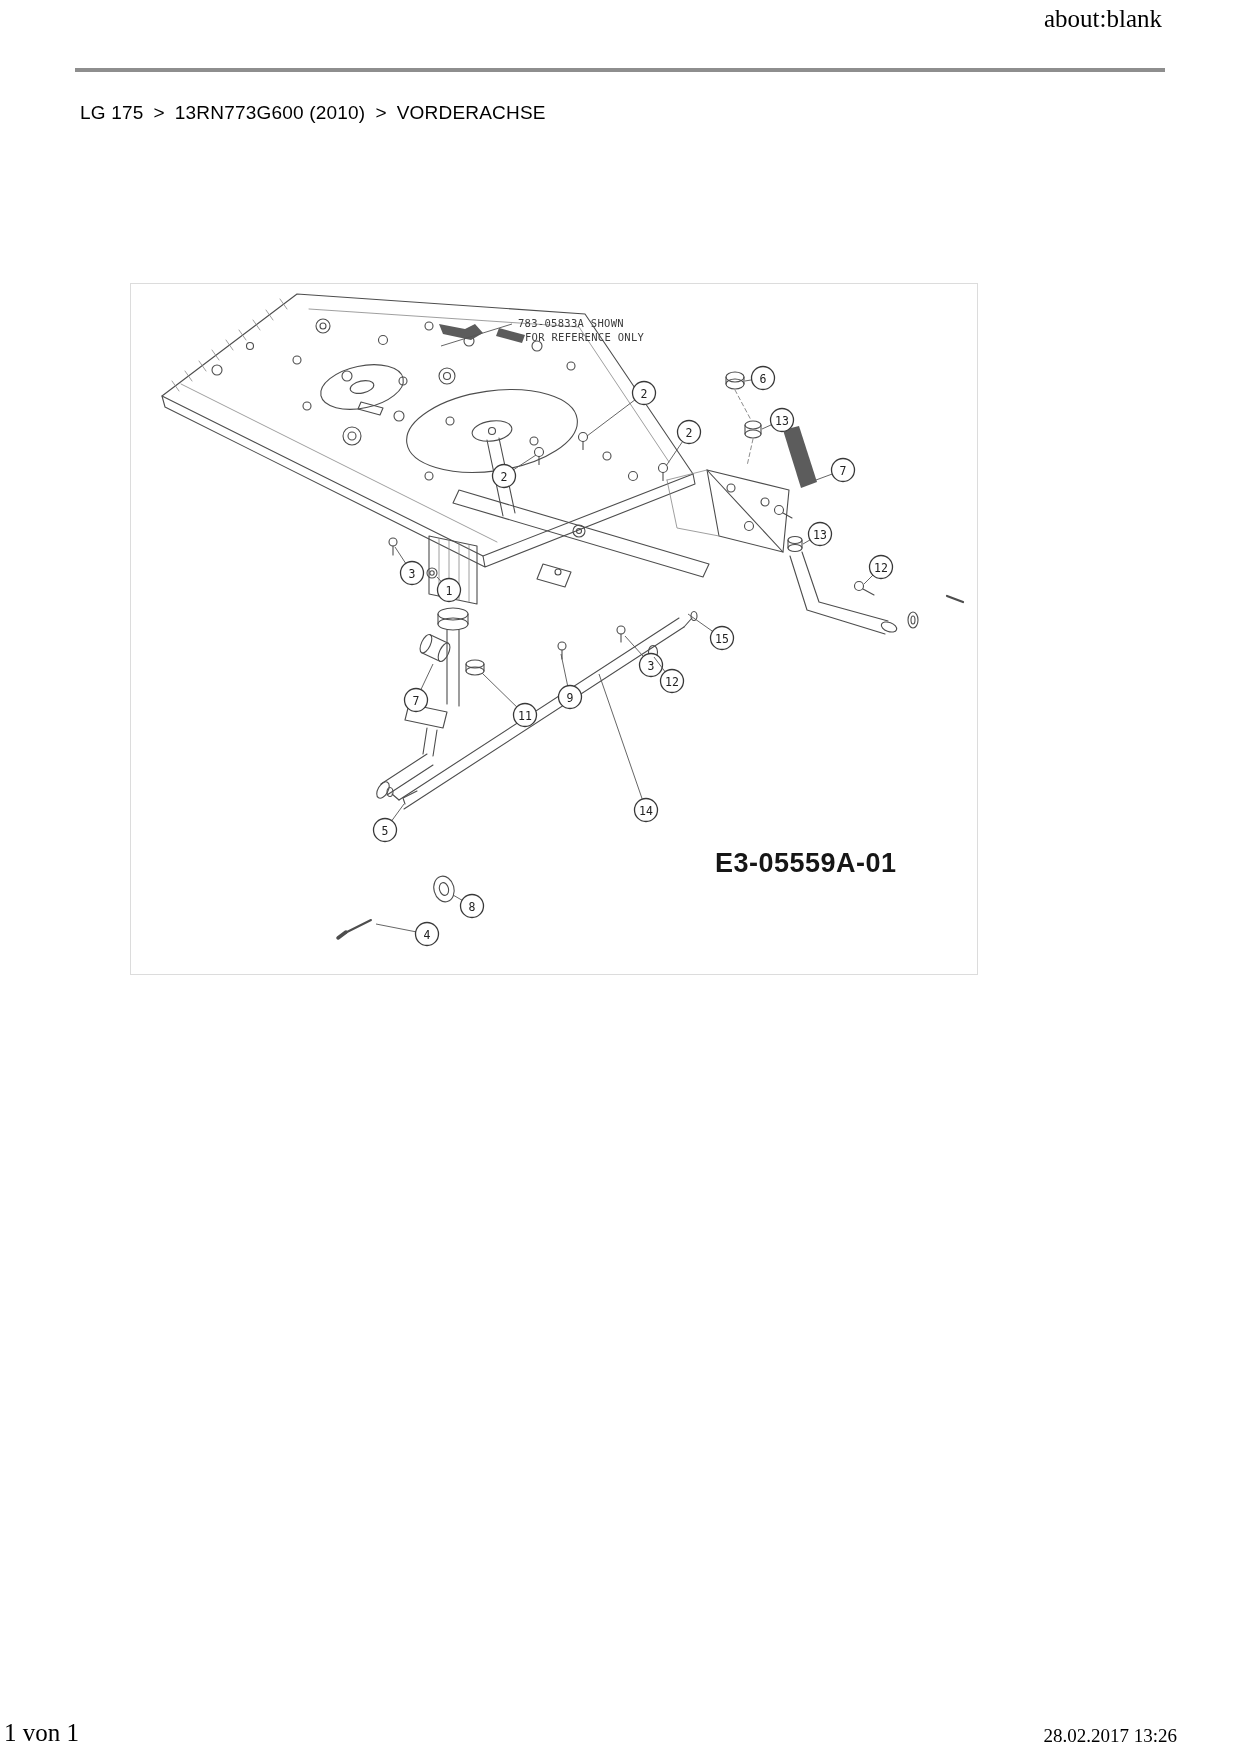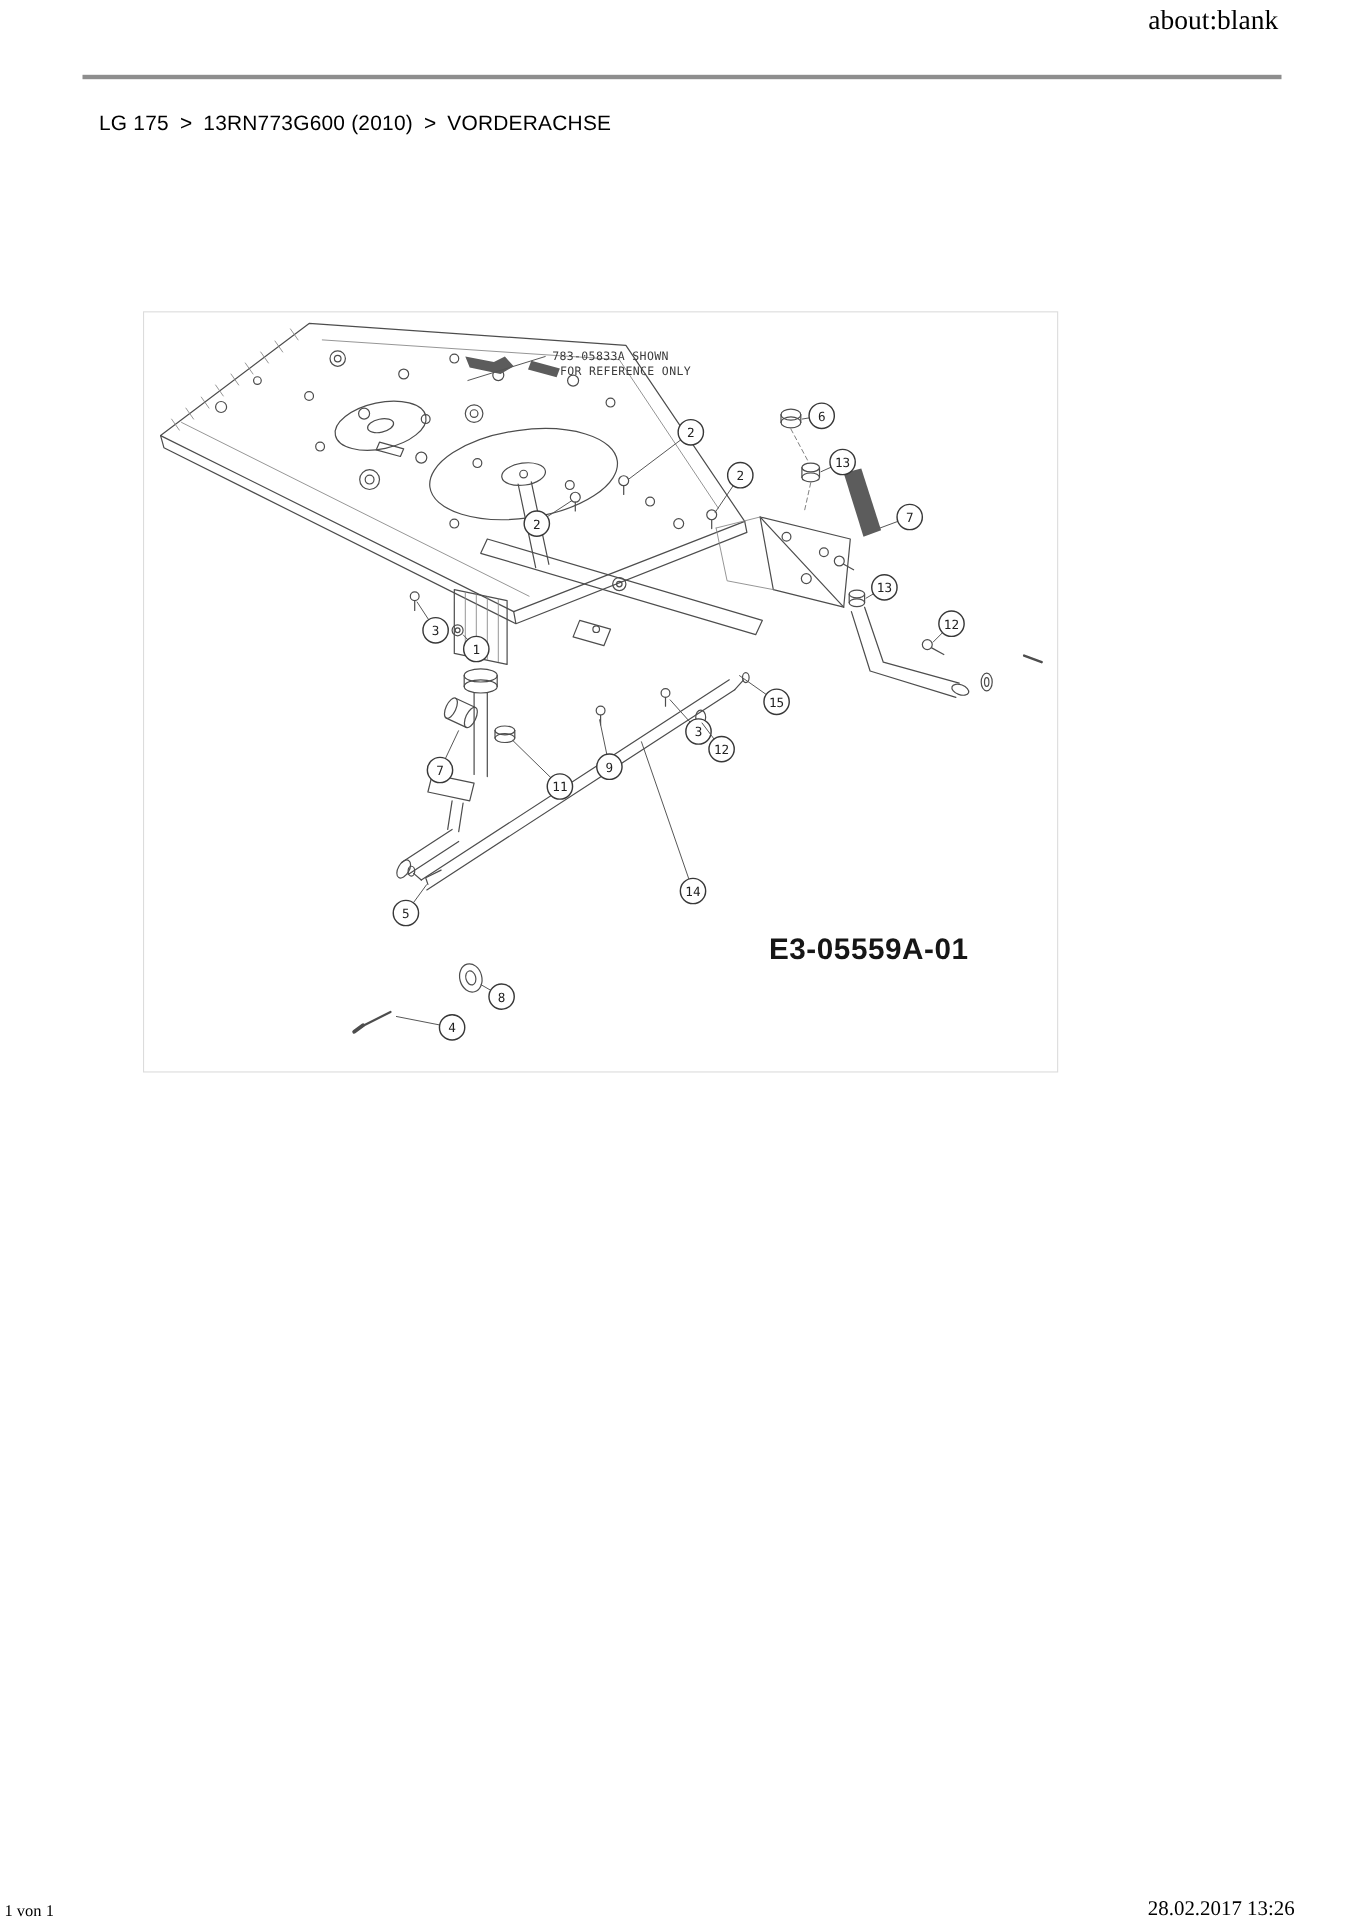--- a/index.html
+++ b/index.html
@@ -14,31 +14,32 @@
   .browser-header {
     position: absolute; top: 5px; right: 78px;
     font-size: 25px;
   }
   .divider {
     position: absolute; top: 68px; left: 75px;
     width: 1090px; height: 4px;
     background: #8e8e8e;
   }
   .breadcrumb {
-    position: absolute; top: 102px; left: 90px;
+    position: absolute; top: 102px; left: 80px;
     font-family: "Liberation Sans", sans-serif;
     font-size: 19px; letter-spacing: .2px;
     white-space: nowrap;
   }
   .breadcrumb .sep { margin: 0 10px; }
   .diagram-wrap {
     position: absolute; top: 283px; left: 130px;
     width: 830px; height: 690px;
     border: 1px solid #dcdcdc;
     background: #fff;
+    padding-left: 16px;
   }
   svg { display: block; }
   .draw {
     stroke: #4d4d4d; fill: none;
     stroke-width: 1.1;
     stroke-linecap: round; stroke-linejoin: round;
   }
   .thin { stroke: #878787; stroke-width: .8; }
   .dash { stroke-dasharray: 4 3; stroke-width: .8; stroke: #6f6f6f; }
   .fillDark { fill: #5c5c5c; stroke: none; }
@@ -52,21 +53,21 @@
   .ref-note {
     font-family: "DejaVu Sans Mono", monospace;
     font-size: 10.5px; fill: #3c3c3c; letter-spacing: .3px;
   }
   .drawing-number {
     font-family: "Liberation Sans", sans-serif;
     font-weight: bold; font-size: 27px;
     fill: #161616; letter-spacing: .5px;
   }
   .footer-left {
-    position: absolute; bottom: 7px; left: 4px; font-size: 15px; text-align: right;
+    position: absolute; bottom: 7px; left: 4px; font-size: 25px; text-align: right;
   }
   .footer-right {
     position: absolute; bottom: 7px; right: 63px; font-size: 19px;
   }
 </style>
 </head>
 <body>
 
 <div class="page">
 

